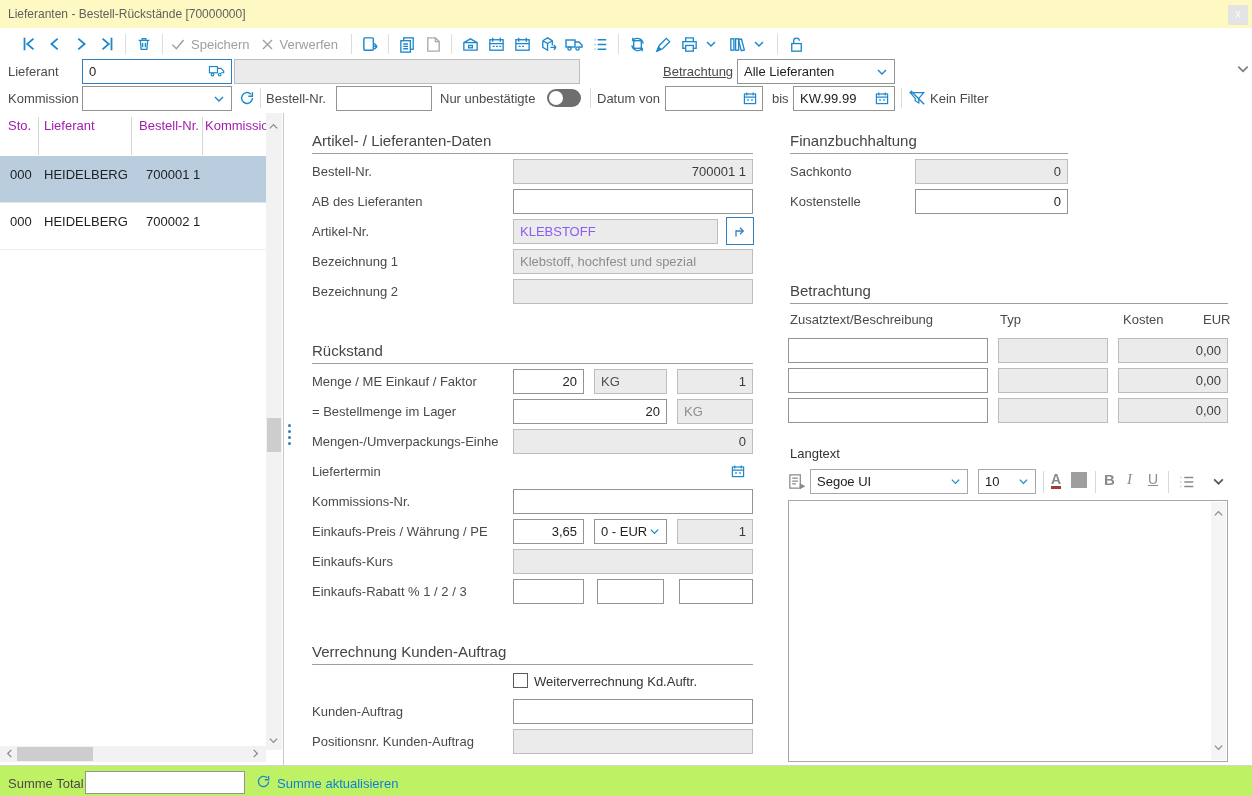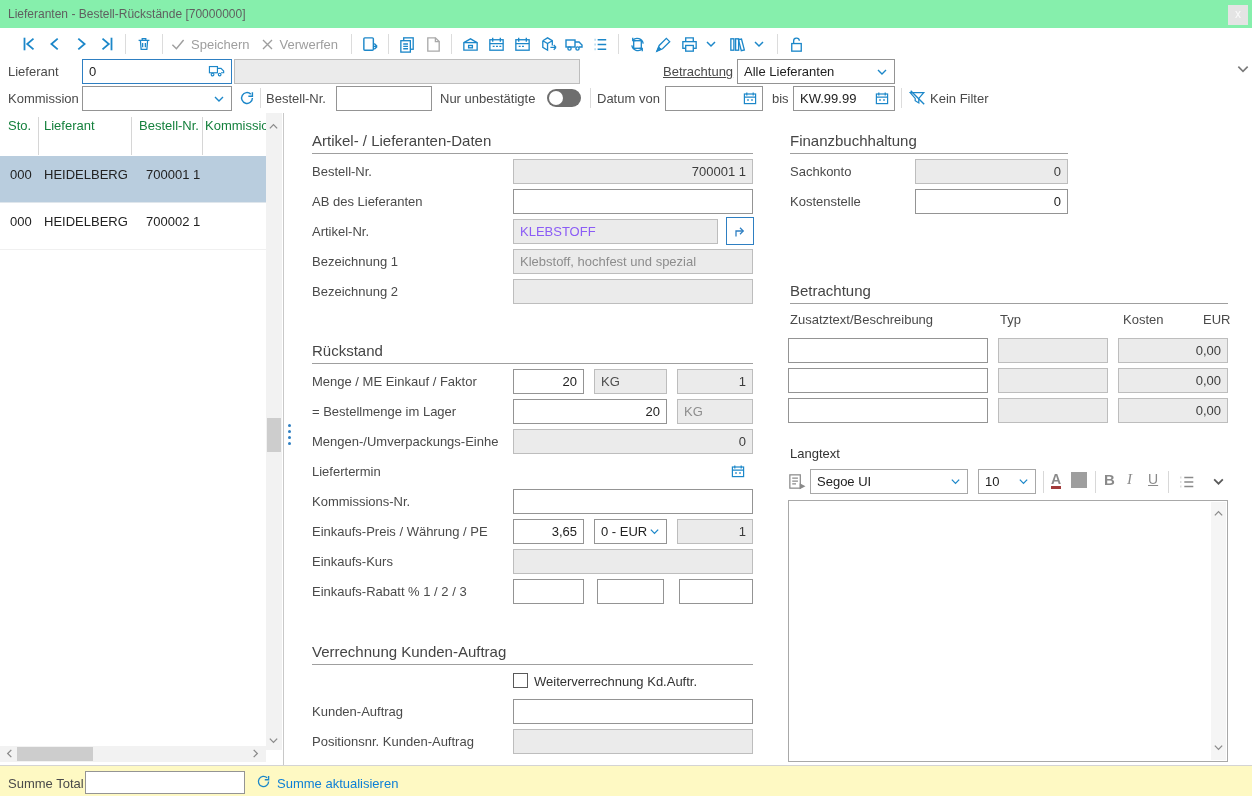--- a/index.html
+++ b/index.html
@@ -2,21 +2,21 @@
 <html><head>
 <meta charset="utf-8">
 <style>
   * { margin:0; padding:0; box-sizing:border-box; }
   html,body { background:#fff; }
   body { font-family:"Liberation Sans", sans-serif; }
   #app { position:relative; width:1252px; height:796px; background:#fff; overflow:hidden; }
   .abs { position:absolute; }
 
   
-  .titlebar { position:absolute; left:0; top:0; width:1252px; height:28px; background:#86efac; }
+  .titlebar { position:absolute; left:0; top:0; width:1252px; height:28px; background:#fef9c3; }
   .titlebar .title { position:absolute; left:8px; top:7px; font-size:12px; color:#5f5f5f; }
   .close-btn { position:absolute; right:4px; top:5px; width:20px; height:20px; background:#e4e4e4;
                color:#fafafa; font-size:12px; text-align:center; line-height:19px; cursor:default; }
 
   
   .toolbar { position:absolute; left:0; top:28px; width:1252px; height:32px; display:flex; align-items:center; padding-left:16px; }
   .tbi { display:flex; align-items:center; justify-content:center; width:26px; height:26px; color:#1c87c9; }
   .tbi.dis { color:#a9a9a9; }
   .tb-sep { width:1px; height:20px; background:#dcdcdc; margin:0 5px; }
   .tb-text { font-size:13px; color:#9e9e9e; margin:0 8px 0 2px; display:flex; align-items:center; gap:5px; }
@@ -31,21 +31,21 @@
   .inp.graytext { color:#8d8d8d; }
   .dd { position:absolute; height:25px; border:1px solid #949494; background:#fff; display:flex; align-items:center;
         padding:0 6px; font-size:13px; color:#222; justify-content:space-between; }
   .dd svg { color:#1c87c9; flex:0 0 auto; }
   .icon-in-field { position:absolute; color:#1c87c9; }
   .toggle { position:absolute; width:34px; height:18px; border-radius:9px; background:#6e6e6e; }
   .toggle .knob { position:absolute; left:2px; top:2px; width:14px; height:14px; border-radius:50%; background:#fff; }
 
   
   .grid-panel { position:absolute; left:0; top:113px; width:284px; height:652px; border-right:1px solid #c8c8c8; }
-  .gh { position:absolute; top:5px; font-size:13px; color:#15803d; }
+  .gh { position:absolute; top:5px; font-size:13px; color:#a21caf; }
   .gh-sep { position:absolute; top:4px; width:1px; height:38px; background:#d6d6d6; }
   .grow { position:absolute; left:0; width:266px; height:47px; font-size:13px; color:#222; }
   .grow.sel { background:#b9cdde; }
   .grow span { position:absolute; top:11px; }
   .vsb { position:absolute; right:1px; top:0; width:16px; height:637px; background:#f2f2f2; }
   .vsb .thumb { position:absolute; left:1px; top:305px; width:14px; height:34px; background:#cdcdcd; }
   .sb-arrow { position:absolute; color:#8a8a8a; left:2px; }
   .hsb { position:absolute; left:0; top:633px; width:266px; height:16px; background:#f2f2f2; }
   .hsb .thumb { position:absolute; left:17px; top:1px; width:76px; height:14px; background:#cdcdcd; }
   .splitter-dots { position:absolute; left:288px; top:424px; display:flex; flex-direction:column; gap:3px; }
@@ -66,21 +66,21 @@
   .rt-sep { position:absolute; width:1px; height:22px; background:#d8d8d8; }
   .rt-b { font-size:15px; font-weight:bold; color:#8a8a8a; }
   .rt-i { font-size:15px; font-style:italic; font-family:"Liberation Serif",serif; color:#8a8a8a; }
   .rt-u { font-size:14px; text-decoration:underline; color:#8a8a8a; }
   .rt-a { font-size:14px; font-weight:bold; color:#8a8a8a; border-bottom:3px solid #a33b3b; line-height:14px; }
   .rt-square { width:16px; height:16px; background:#9e9e9e; }
   .textarea { position:absolute; left:788px; top:500px; width:440px; height:262px; border:1px solid #a8a8a8; background:#fff; }
   .textarea .vtrack { position:absolute; right:1px; top:1px; width:15px; height:258px; background:#f5f5f5; }
 
   
-  .footer { position:absolute; left:0; top:765px; width:1252px; height:31px; border-top:1px solid #d4d4d4; background:#fef9c3; }
+  .footer { position:absolute; left:0; top:765px; width:1252px; height:31px; border-top:1px solid #d4d4d4; background:#bef264; }
   .link { position:absolute; font-size:13px; color:#0d7fd6; }
 
   svg { display:block; }
 </style>
 </head>
 <body>
 
 <div id="app">
 
   <div class="titlebar">

